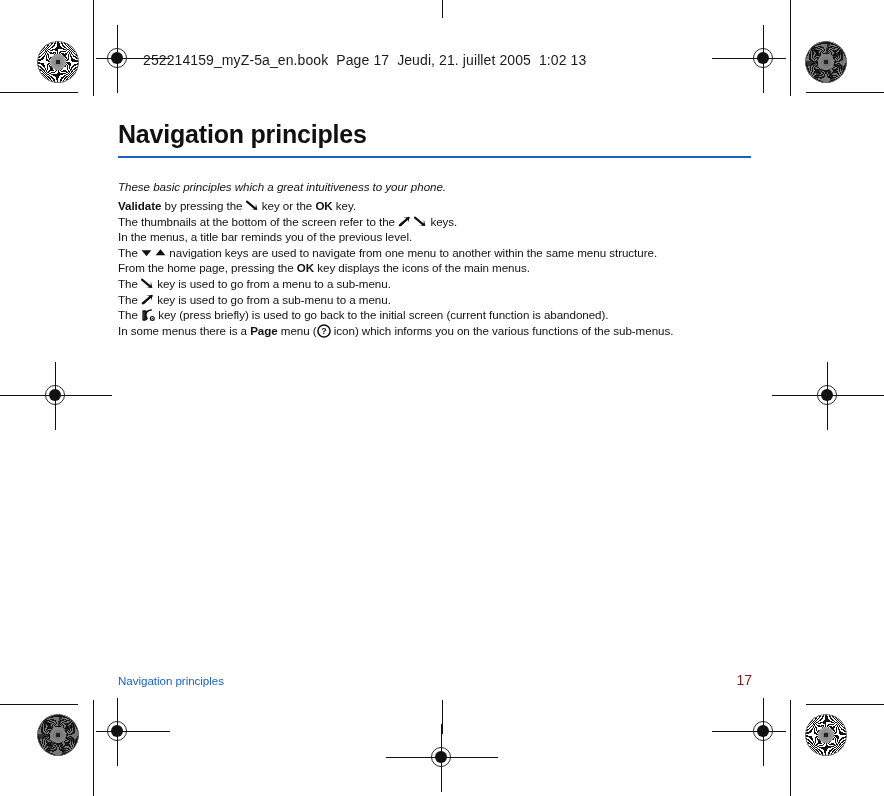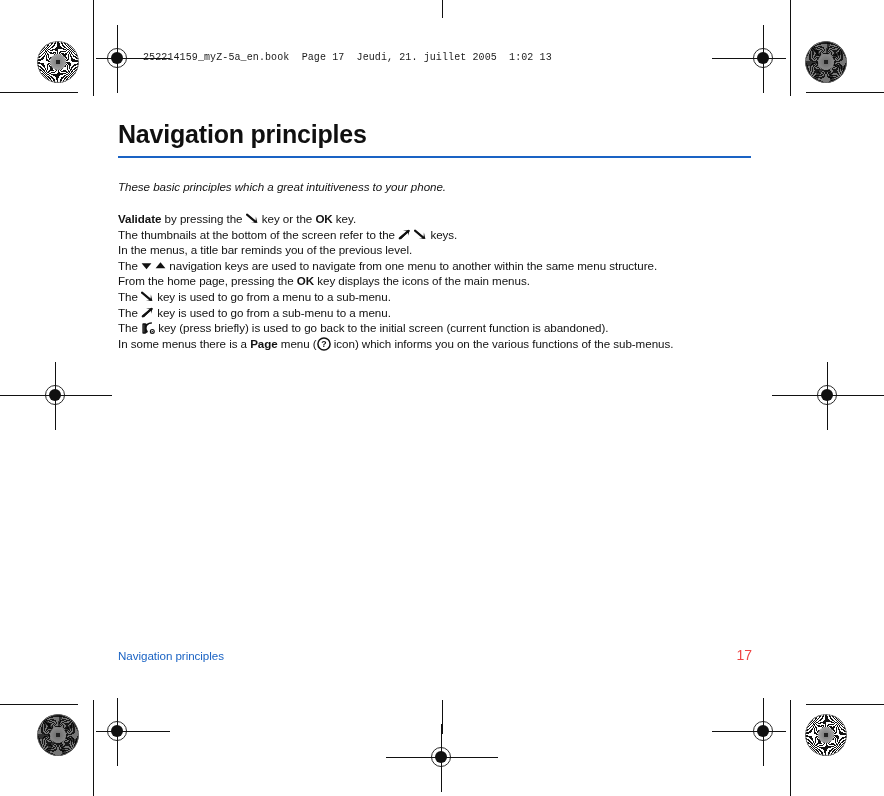--- a/index.html
+++ b/index.html
@@ -135,22 +135,22 @@
   }
   .rosette.pinwheel .core {
     background: radial-gradient(circle, #6a6a6a 0%, #858585 60%, #a0a0a0 100%);
   }
 
   
   .book-header {
     position: absolute;
     left: 143px;
     top: 52px;
-    font-family: Liberation Mono, monospace;
-    font-size: 10px;
+    font-family: Liberation Sans, sans-serif;
+    font-size: 14px;
     color: #1b1b1b;
     white-space: pre;
     letter-spacing: 0.1px;
   }
 
   
   .page {
     position: absolute;
     left: 118px;
     top: 120px;
@@ -172,21 +172,21 @@
     margin: 2px 0 0 0;
   }
   .lede {
     margin: 22px 0 0 0;
     font-size: 11.6px;
     font-style: italic;
     color: #111;
     letter-spacing: -0.05px;
   }
   .body-block {
-    margin: 18px 0 0 0;
+    margin: 5px 0 0 0;
   }
   .body-line {
     font-size: 11.6px;
     color: #111;
     line-height: 15.6px;
     white-space: nowrap;
     letter-spacing: -0.05px;
   }
   .body-line b { font-weight: bold; }
 
@@ -236,21 +236,22 @@
     align-items: baseline;
     justify-content: space-between;
   }
   .footer-chapter {
     font-size: 11.6px;
     color: #1a63c4;
     letter-spacing: -0.05px;
   }
   .footer-pageno {
     font-size: 14px;
-    color: #ef4444;
+    color: #7f1d1d;
+    margin-top: 25px;
   }
 </style>
 </head>
 <body>
 
 <div class="trim-v" style="left:93px;  top:0px;   height:96px;"></div>
 <div class="trim-v" style="left:93px;  top:700px; height:96px;"></div>
 <div class="trim-v" style="left:790px; top:0px;   height:96px;"></div>
 <div class="trim-v" style="left:790px; top:700px; height:96px;"></div>
 <div class="trim-v" style="left:442px; top:0px;   height:18px;"></div>

